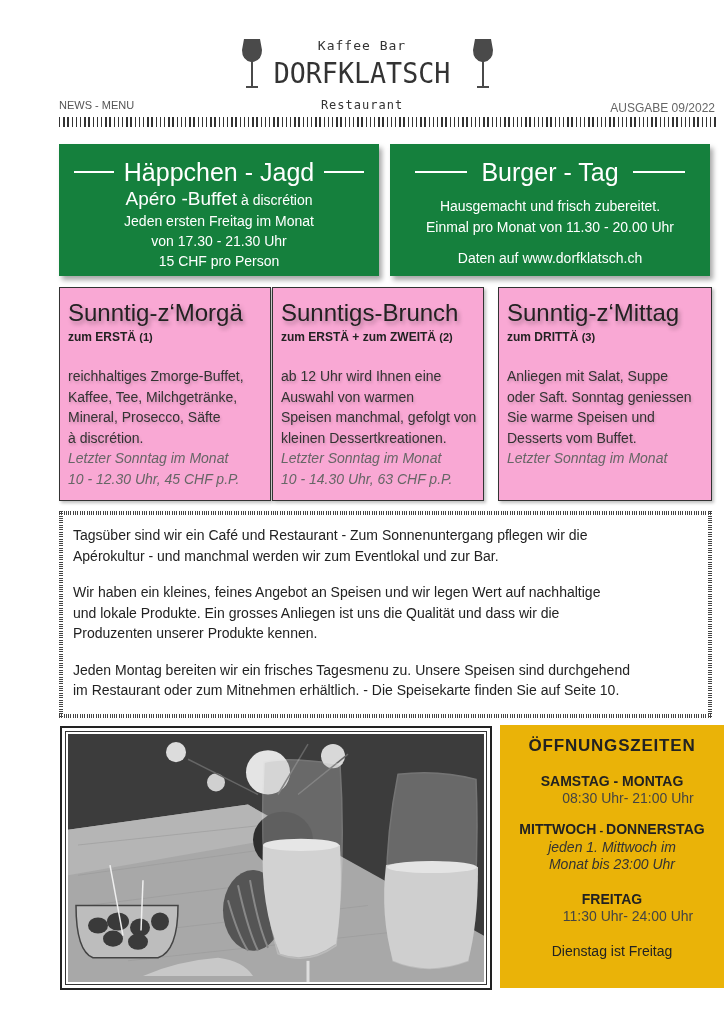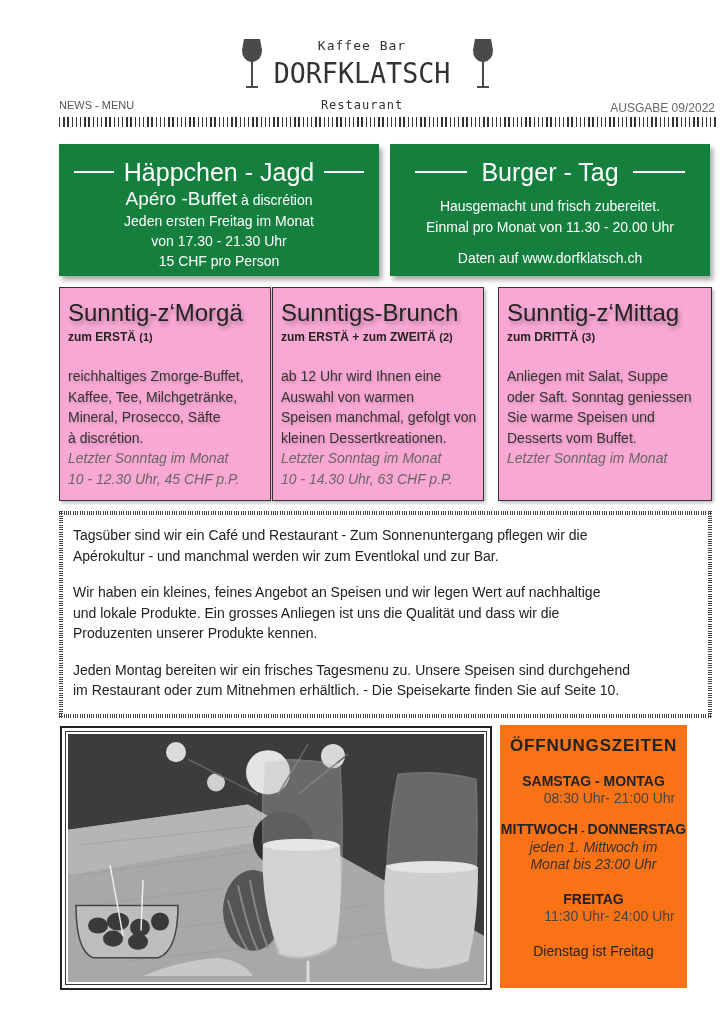--- a/index.html
+++ b/index.html
@@ -66,21 +66,21 @@
 
   
   .photo-frame { position: absolute; left: 60px; top: 726px; width: 432px; height: 264px;
     border: 2px solid #222; padding: 3px; background: #fff; }
   .photo-inner { width: 100%; height: 100%; border: 1px solid #333; padding: 2px; }
   .photo { position: relative; width: 100%; height: 100%; overflow: hidden;
     background: linear-gradient(180deg, #3a3a3a 0%, #4a4a4a 30%, #8c8c8c 31%, #a9a9a9 60%, #b4b4b4 100%); }
   .photo svg { position: absolute; left: 0; top: 0; width: 100%; height: 100%; }
 
   
-  .hours { position: absolute; left: 500px; top: 725px; width: 187px; height: 263px; background: #f97316;
+  .hours { position: absolute; left: 500px; top: 725px; width: 224px; height: 263px; background: #eab308;
     text-align: center; color: #222; padding-top: 10px; }
   .hours h3 { font-size: 17px; font-weight: bold; letter-spacing: 0.8px; line-height: 22px; }
   .hours .day { font-size: 14px; font-weight: bold; line-height: 17px; margin-top: 14px; }
   .hours .day.first { margin-top: 16px; }
   .hours .time { font-size: 14px; line-height: 17px; color: #444; margin-left: 32px; }
   .hours .italic { font-style: italic; font-size: 14px; line-height: 17px; color: #333; }
   .hours .rest { font-size: 14px; line-height: 17px; margin-top: 18px; color: #222; }
 </style>
 </head>
 <body>

